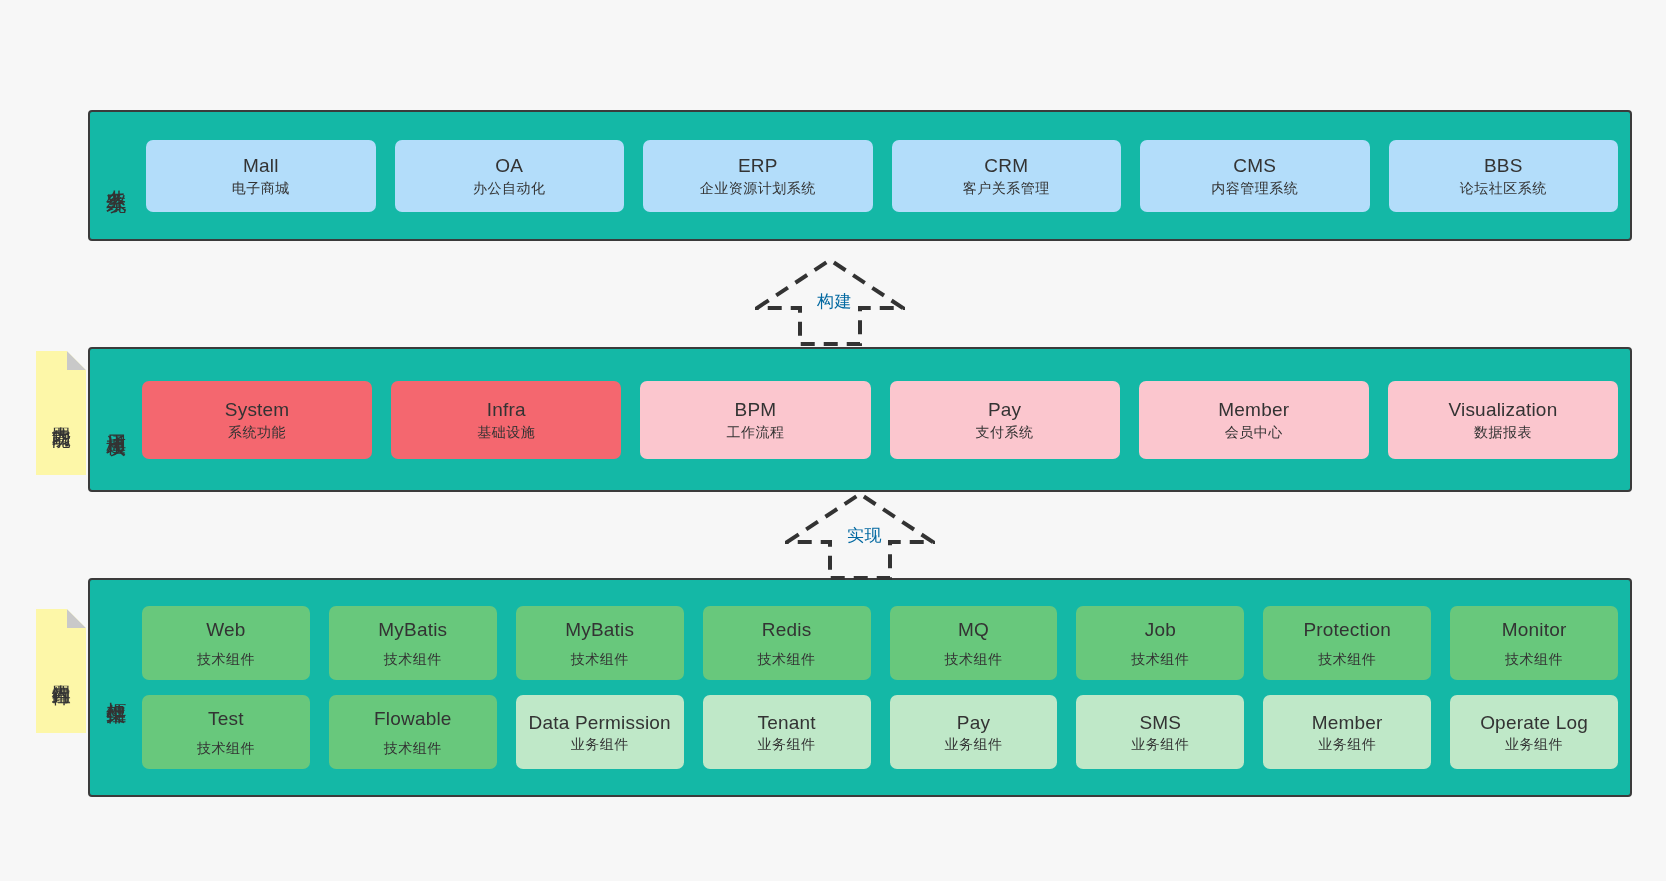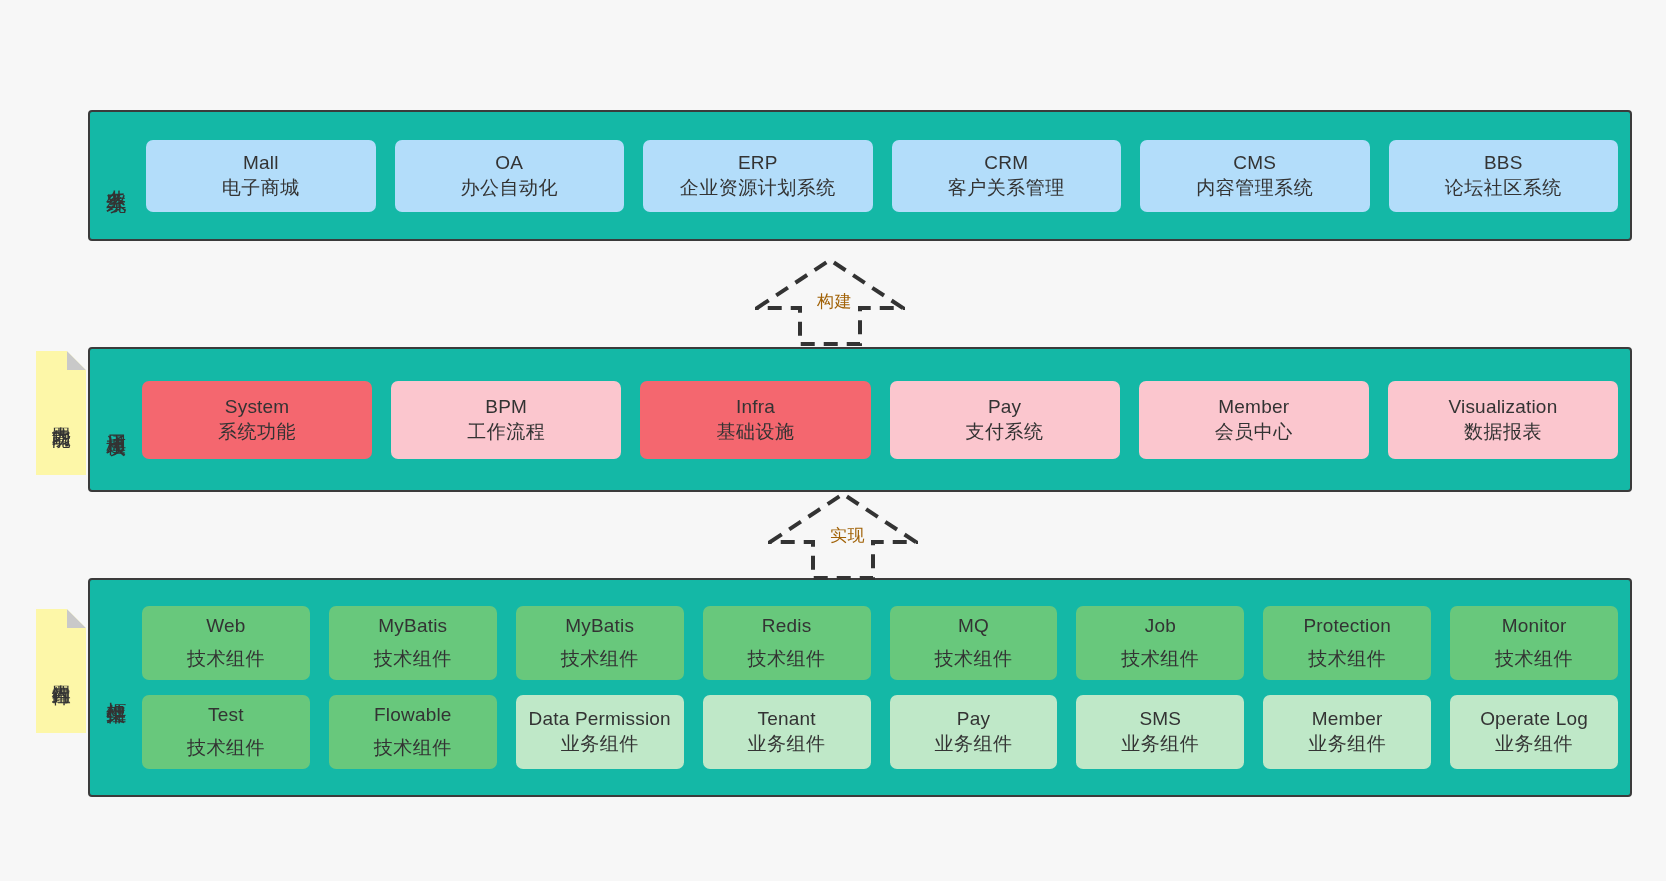--- a/index.html
+++ b/index.html
@@ -74,21 +74,21 @@
     text-align: center;
     box-sizing: border-box;
     padding: 6px 4px;
     line-height: 1.3;
   }
   .card .en {
     font-size: 19px;
     letter-spacing: .2px;
   }
   .card .cn {
-    font-size: 19px;
+    font-size: 14px;
     letter-spacing: .5px;
   }
 
   .c-blue       { background: #b3ddfa; }
   .c-red        { background: #f4676f; }
   .c-pink       { background: #fbc6ce; }
   .c-green      { background: #68c87c; gap: 8px; }
   .c-greenlight { background: #bfe8c8; }
 
   
@@ -135,28 +135,28 @@
   #sticky-components { left: 36px; top: 609px; height: 124px; }
 
   
   .uml-arrow {
     position: absolute;
     z-index: 3;
   }
   .uml-arrow .lbl {
     position: absolute;
     font-size: 17px;
-    color: #a16207;
+    color: #0369a1;
     white-space: nowrap;
     background: transparent;
     letter-spacing: .5px;
   }
   #arrow-build   { left: 755px; top: 256px; width: 150px; height: 90px; }
   #arrow-build .lbl   { left: 62px; top: 34px; }
-  #arrow-impl    { left: 768px; top: 490px; width: 150px; height: 90px; }
+  #arrow-impl    { left: 785px; top: 490px; width: 150px; height: 90px; }
   #arrow-impl .lbl    { left: 62px; top: 34px; }
 </style>
 </head>
 <body>
 
 <div class="canvas">
 
   <div class="layer" id="layer-business">
     <div class="layer-title">业务系统</div>
     <div class="layer-body">
@@ -202,27 +202,27 @@
   </div>
 
   <div class="layer" id="layer-modules">
     <div class="layer-title">通用模块</div>
     <div class="layer-body">
       <div class="row">
         <div class="card c-red">
           <span class="en">System</span>
           <span class="cn">系统功能</span>
         </div>
+        <div class="card c-red">
+          <span class="en">Infra</span>
+          <span class="cn">基础设施</span>
+        </div>
         <div class="card c-pink">
           <span class="en">BPM</span>
           <span class="cn">工作流程</span>
-        </div>
-        <div class="card c-red">
-          <span class="en">Infra</span>
-          <span class="cn">基础设施</span>
         </div>
         <div class="card c-pink">
           <span class="en">Pay</span>
           <span class="cn">支付系统</span>
         </div>
         <div class="card c-pink">
           <span class="en">Member</span>
           <span class="cn">会员中心</span>
         </div>
         <div class="card c-pink">

